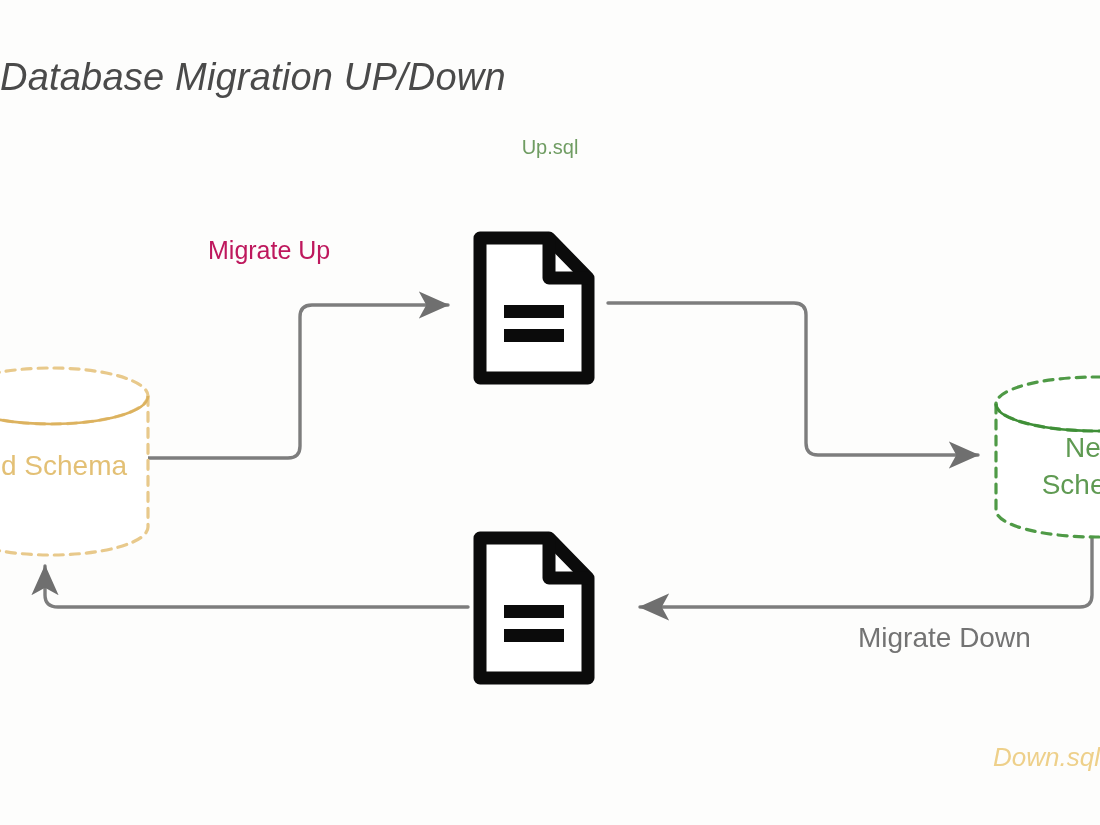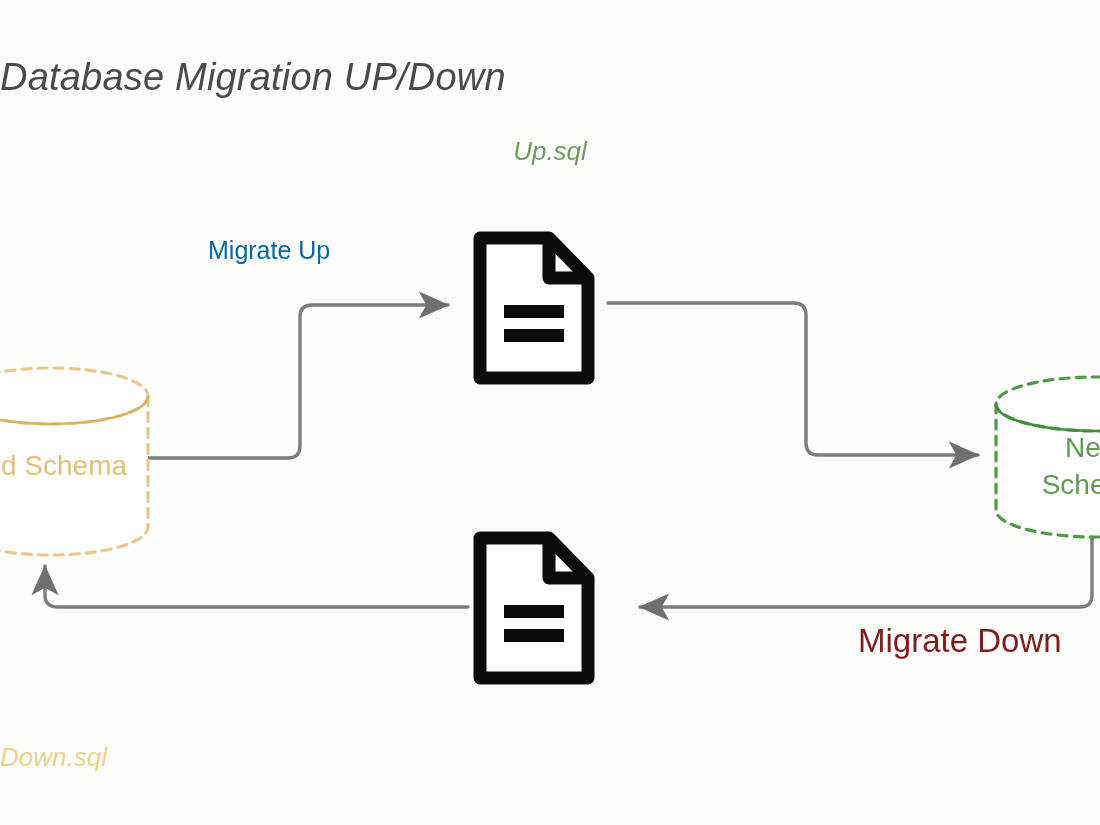--- a/index.html
+++ b/index.html
@@ -24,43 +24,42 @@
     font-size: 38px;
     font-style: italic;
     font-weight: 400;
     color: #4a4a4a;
     letter-spacing: 0.2px;
     white-space: nowrap;
   }
   #up-sql-label {
     left: 0; right: 0; top: 136px;
     text-align: center;
-    font-size: 26px;
-    font-style: italic;
+    font-size: 20px;
     color: #6f9c62;
     white-space: nowrap;
   }
   #down-sql-label {
     left: 0; right: 0; top: 742px;
-    text-align: left;
+    text-align: right;
     font-size: 26px;
     font-style: italic;
     color: #eed08a;
     white-space: nowrap;
   }
   #migrate-up-label {
     left: 208px; top: 236px;
     font-size: 25px;
-    color: #0369a1;
+    color: #be185d;
     white-space: nowrap;
   }
   #migrate-down-label {
     left: 858px; top: 622px;
-    font-size: 33px;
-    color: #7f1d1d;
+    font-size: 28px;
+    color: #737373;
     white-space: nowrap;
   }
 
   
   #connector-layer, #cyl-left-layer, #cyl-right-layer {
     left: 0; top: 0;
     width: 1100px; height: 825px;
     pointer-events: none;
   }
 

